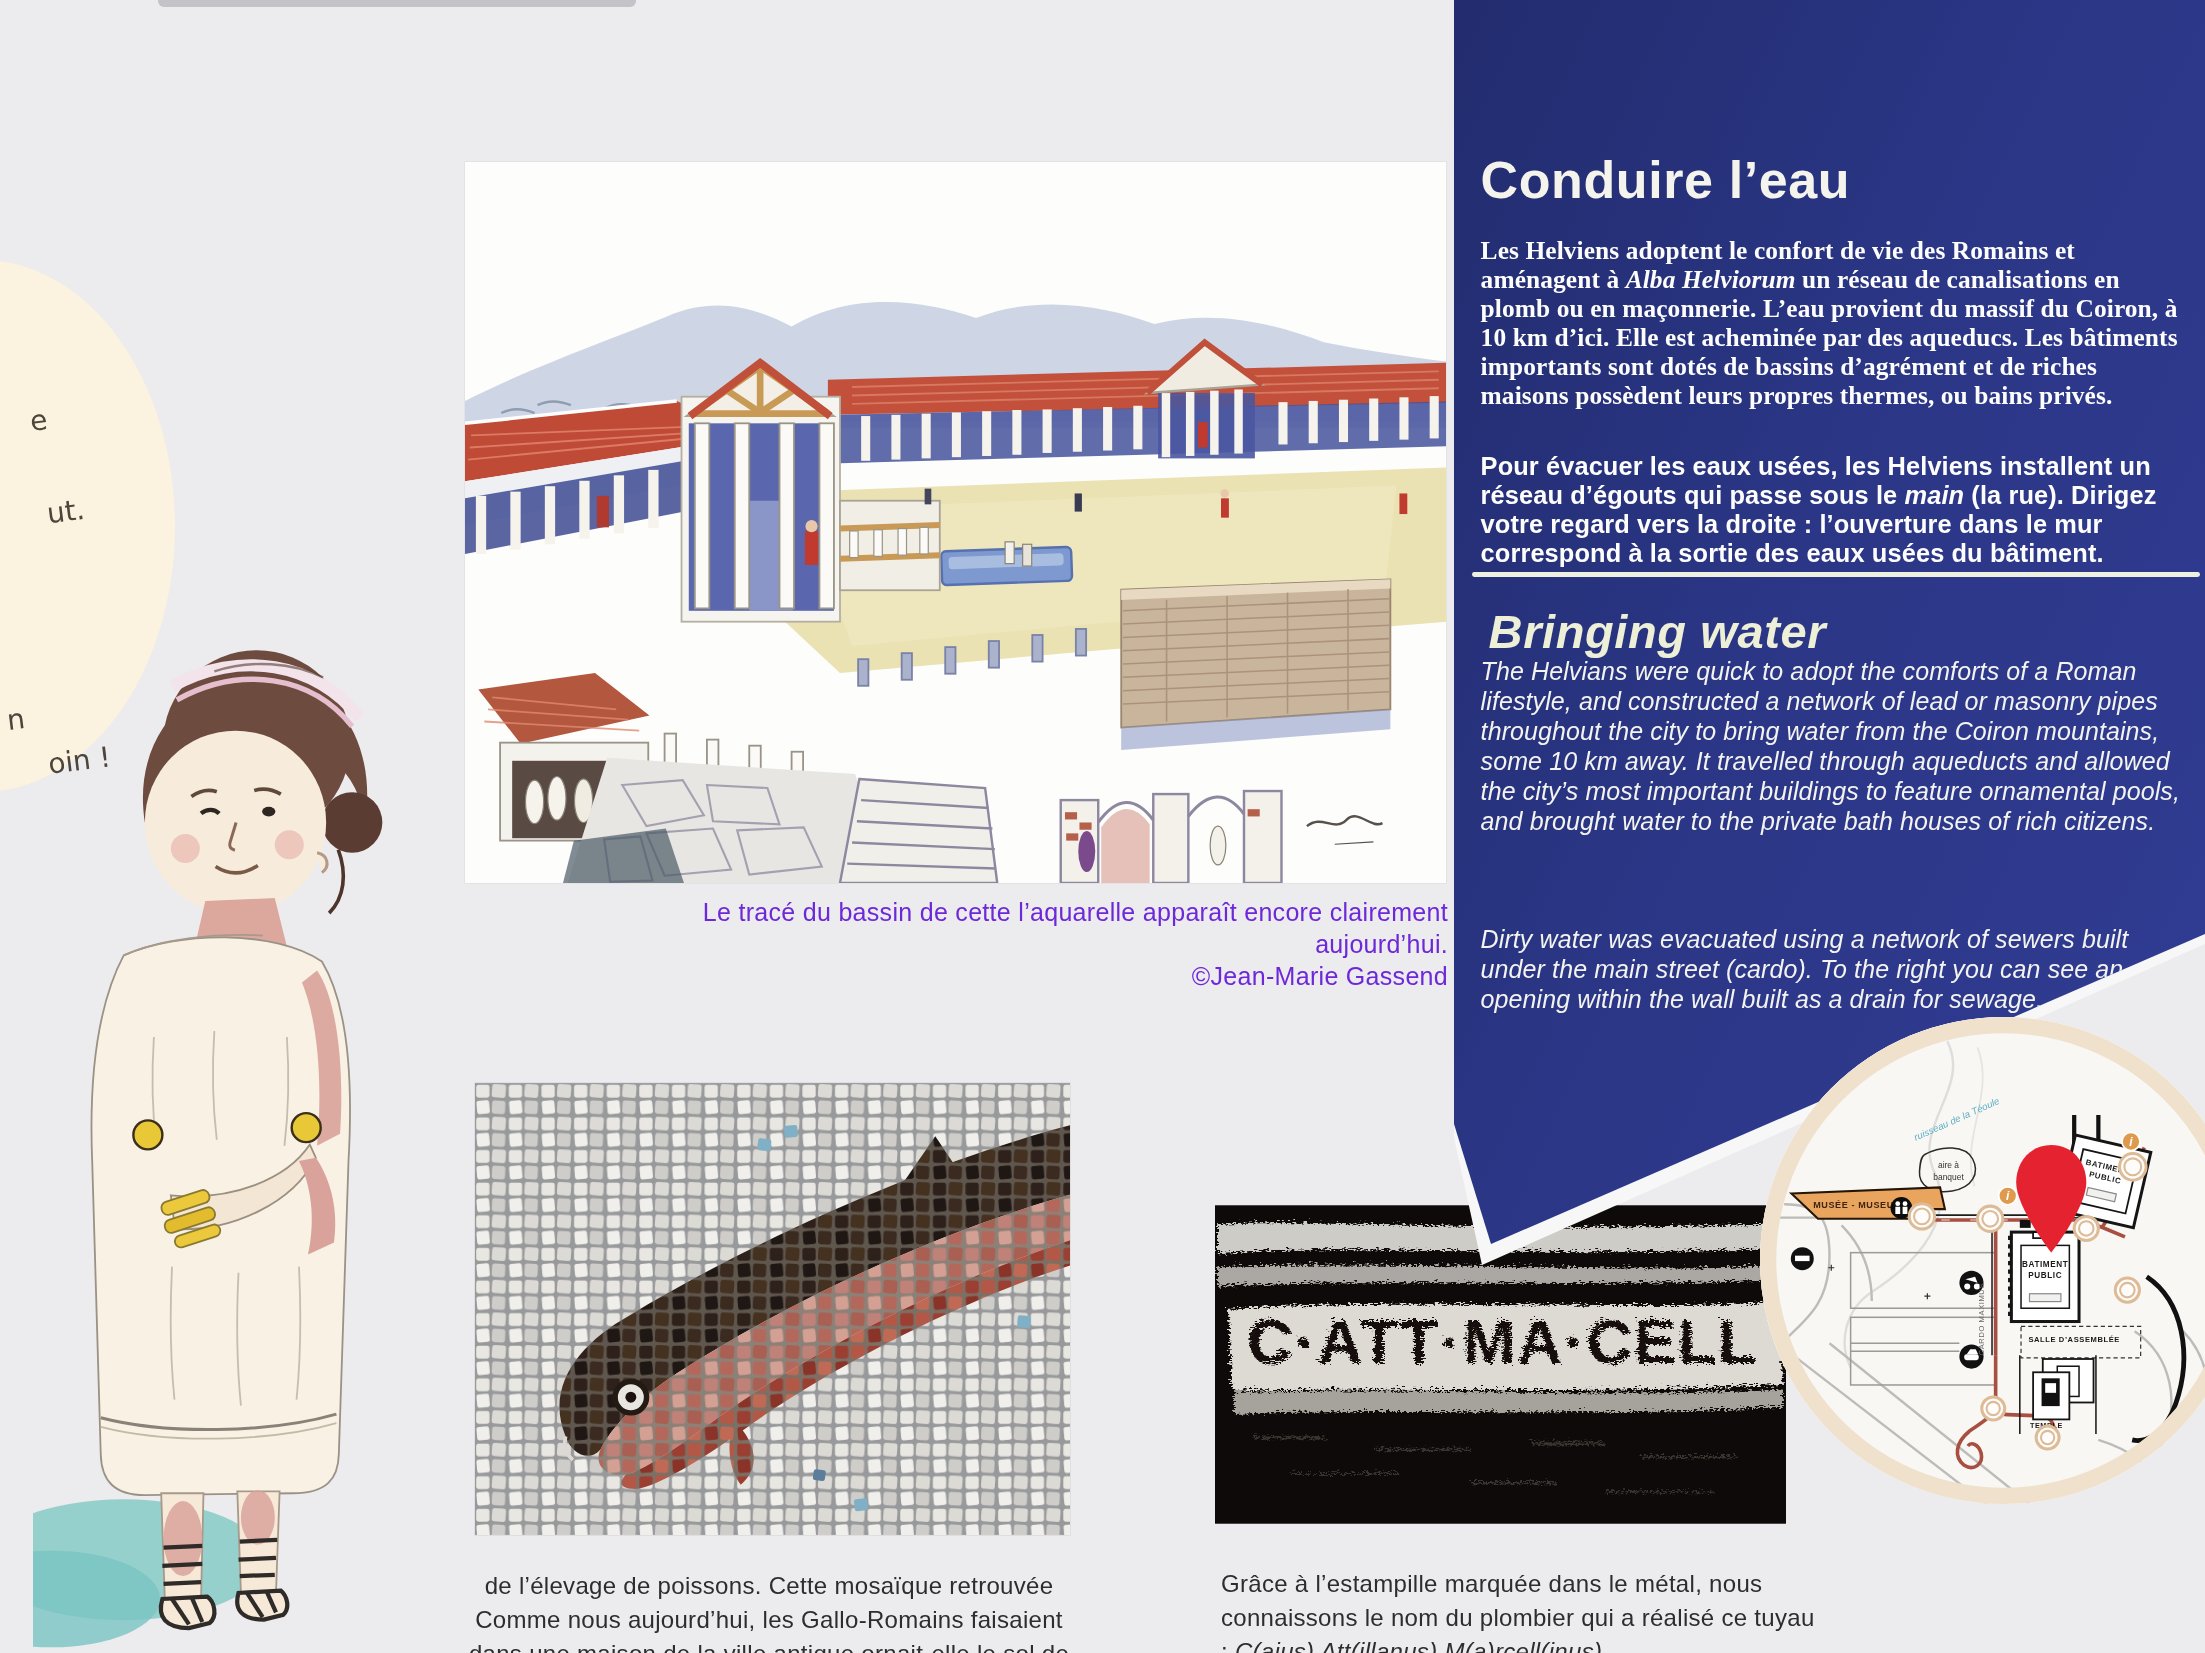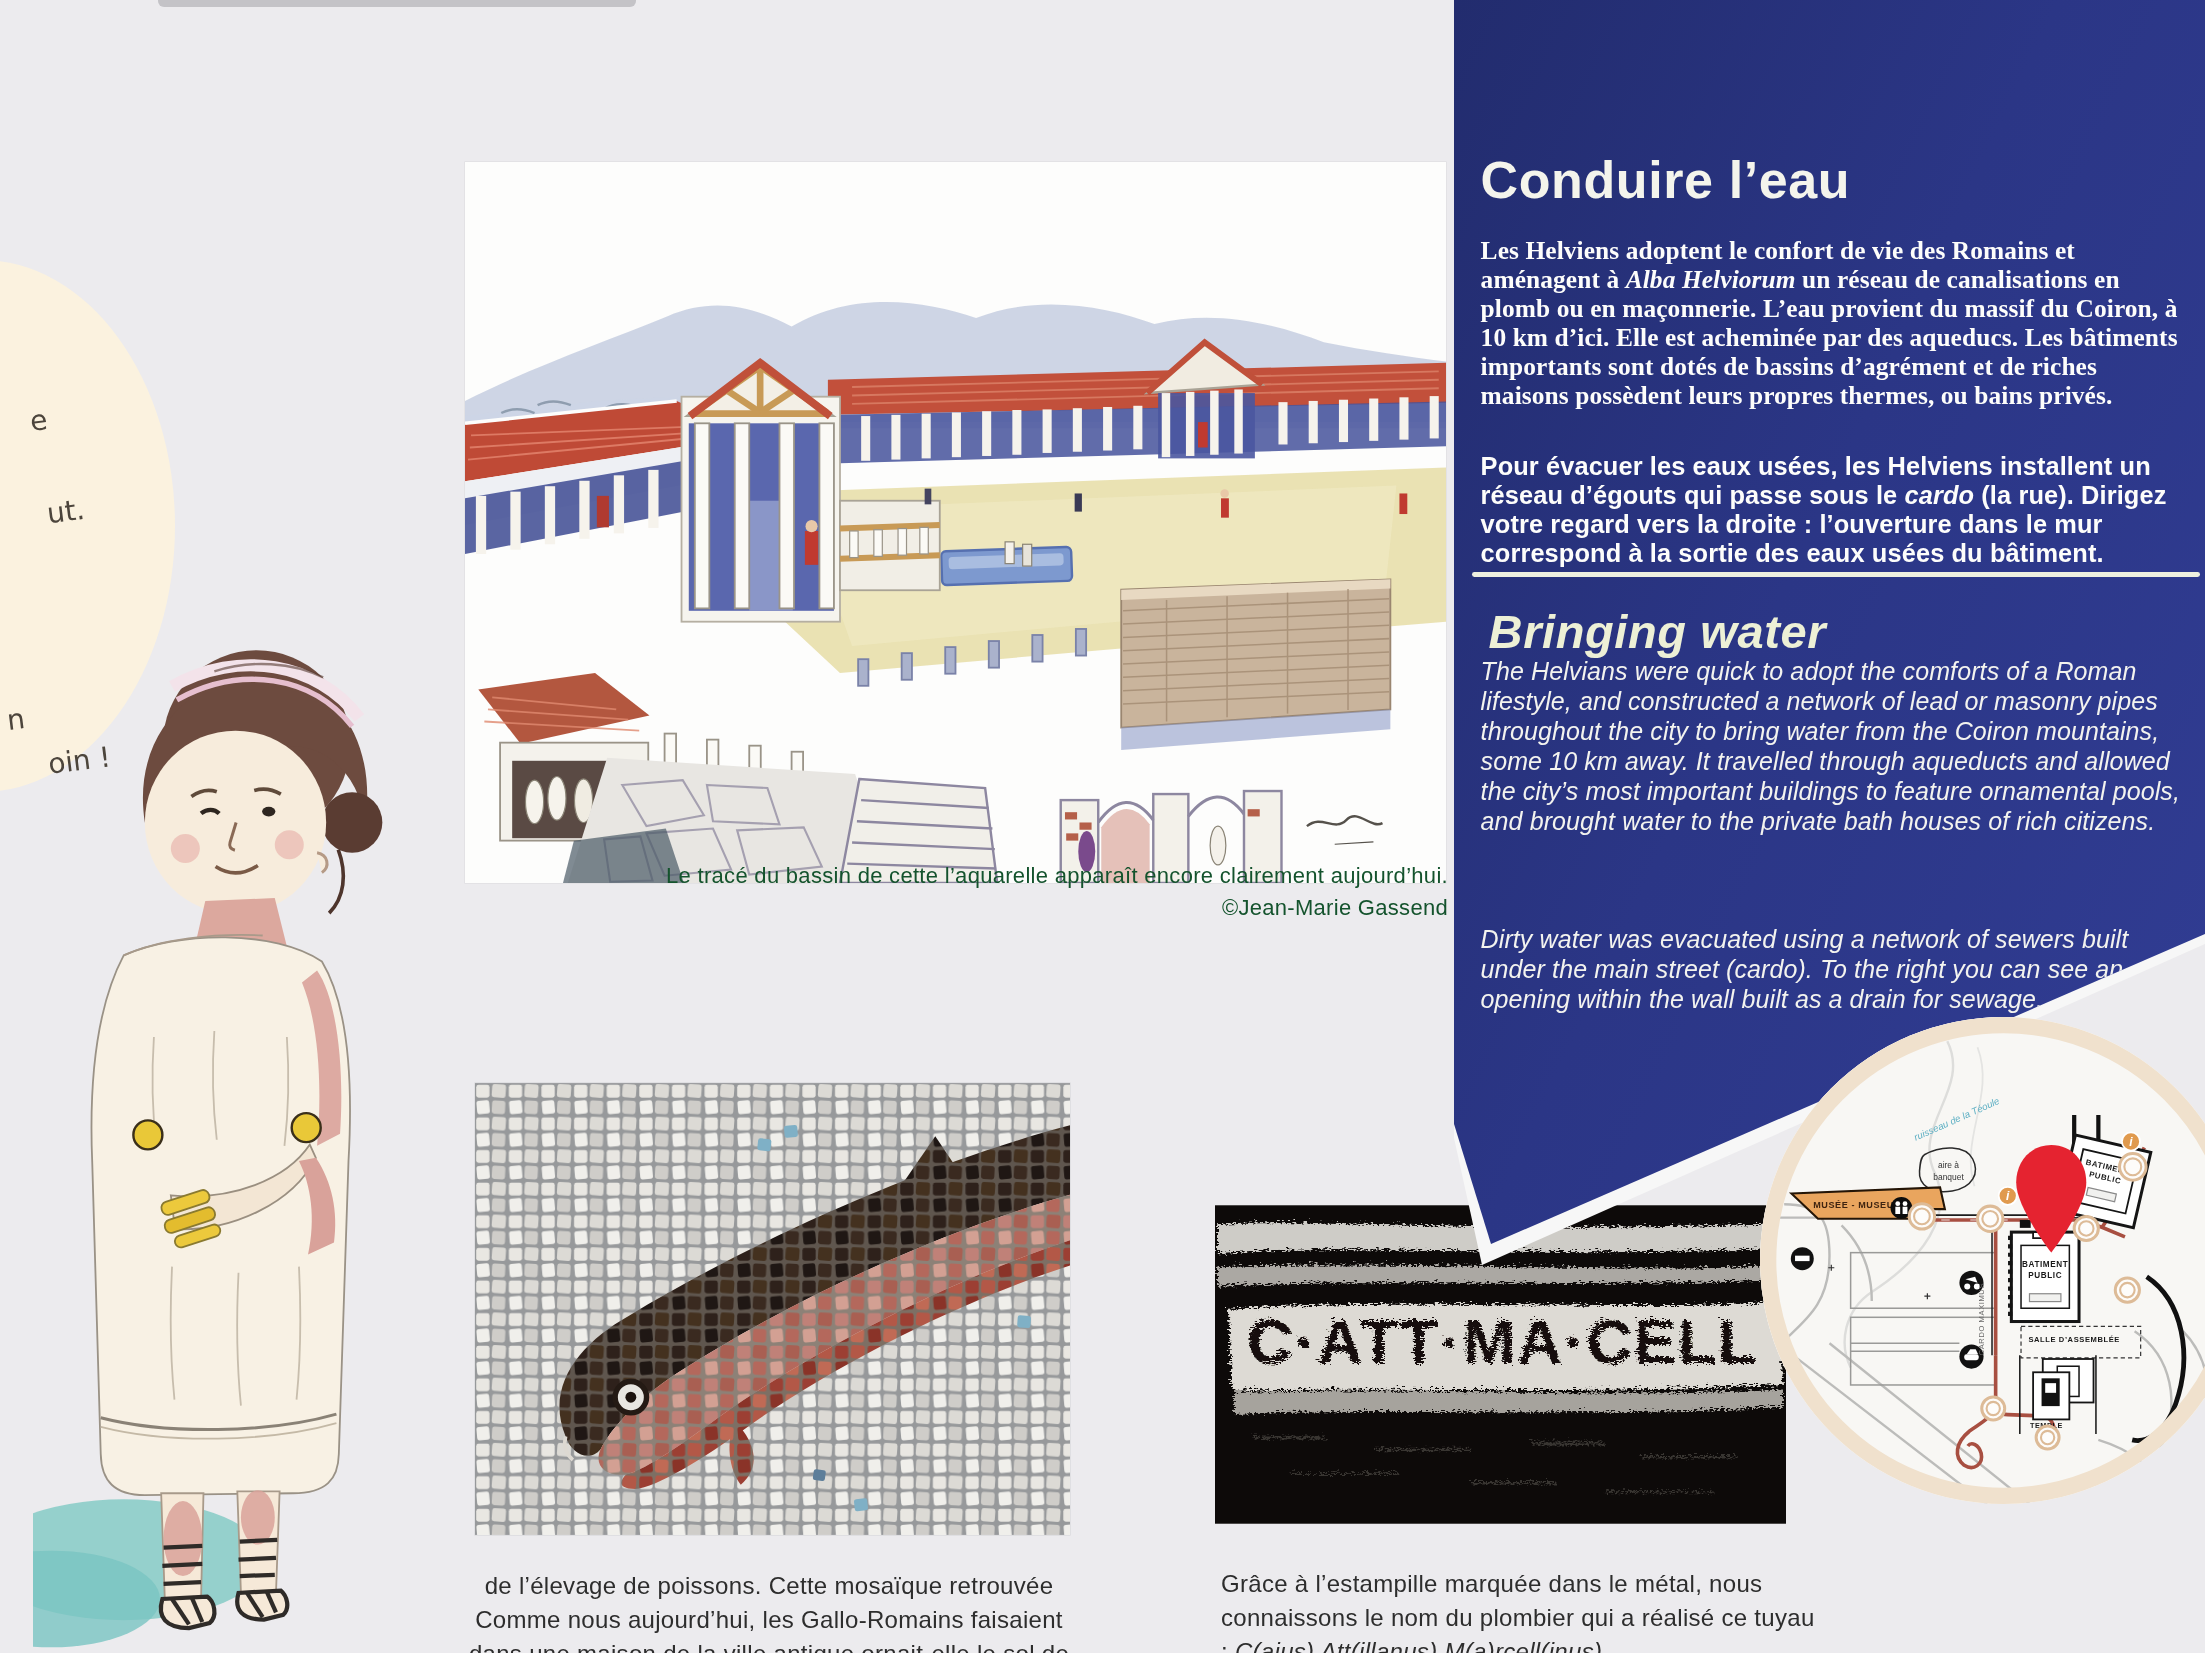--- a/index.html
+++ b/index.html
@@ -14,22 +14,22 @@
     background:#fbf2df;z-index:1;
   }
   .bubble-frag{position:absolute;color:#4c453c;font-size:28px;transform:rotate(-7deg);
     font-family:"DejaVu Sans",sans-serif;}
   
   #girl{left:33px;top:614px;width:405px;height:1040px;z-index:2;}
   
   #aquarelle{left:465px;top:162px;width:981px;height:721px;background:#fdfdfc;z-index:2;
     box-shadow:0 0 0 0.6px #dcdcdf;}
   #aquarelle-caption{
-    left:568px;top:860px;width:880px;text-align:right;color:#14532d;
-    font-size:22px;line-height:32px;z-index:2;letter-spacing:0.3px;
+    left:568px;top:896px;width:880px;text-align:right;color:#6d28d9;
+    font-size:25px;line-height:32px;z-index:2;letter-spacing:0.3px;
   }
   
   #mosaic{left:475px;top:1083px;width:595px;height:452px;z-index:2;box-shadow:0 0 0 0.6px #d8d8db;}
   #mosaic-caption{
     left:402px;top:1569px;width:734px;text-align:center;color:#2d2d2d;
     font-size:24px;line-height:34px;z-index:2;letter-spacing:0.3px;
   }
   
   #stamp{left:1215px;top:1205px;width:571px;height:319px;z-index:2;}
   #stamp-caption{
@@ -465,21 +465,21 @@
 
   <div id="panel-underlay" class="abs"></div>
   <section id="panel" class="abs">
     <div class="block" style="top:151px;">
       <h1>Conduire l’eau</h1>
     </div>
     <div class="block" style="top:236px;font-family:Liberation Serif, serif;">
       <p class="fr-body"><span>Les Helviens adoptent le confort de vie des Romains et aménagent à </span><span class="it">Alba Helviorum</span><span> un réseau de canalisations en plomb ou en maçonnerie. L’eau provient du massif du Coiron, à 10 km d’ici. Elle est acheminée par des aqueducs. Les bâtiments importants sont dotés de bassins d’agrément et de riches maisons possèdent leurs propres thermes, ou bains privés.</span></p>
     </div>
     <div class="block" style="top:452px;">
-      <p class="fr-body"><span>Pour évacuer les eaux usées, les Helviens installent un réseau d’égouts qui passe sous le </span><span class="it">cardo</span><span> (la rue). Dirigez votre regard vers la droite : l’ouverture dans le mur correspond à la sortie des eaux usées du bâtiment.</span></p>
+      <p class="fr-body"><span>Pour évacuer les eaux usées, les Helviens installent un réseau d’égouts qui passe sous le </span><span class="it">main</span><span> (la rue). Dirigez votre regard vers la droite : l’ouverture dans le mur correspond à la sortie des eaux usées du bâtiment.</span></p>
     </div>
     <div id="panel-rule"></div>
     <div class="block" style="top:597px;">
       <h2>Bringing water</h2>
     </div>
     <div class="block" style="top:656px;">
       <p class="en-body">The Helvians were quick to adopt the comforts of a Roman lifestyle, and constructed a network of lead or masonry pipes throughout the city to bring water from the Coiron mountains, some 10 km away. It travelled through aqueducts and allowed the city’s most important buildings to feature ornamental pools, and brought water to the private bath houses of rich citizens.</p>
     </div>
     <div class="block" style="top:924px;">
       <p class="en-body">Dirty water was evacuated using a network of sewers built under the main street (cardo). To the right you can see an opening within the wall built as a drain for sewage.</p>

